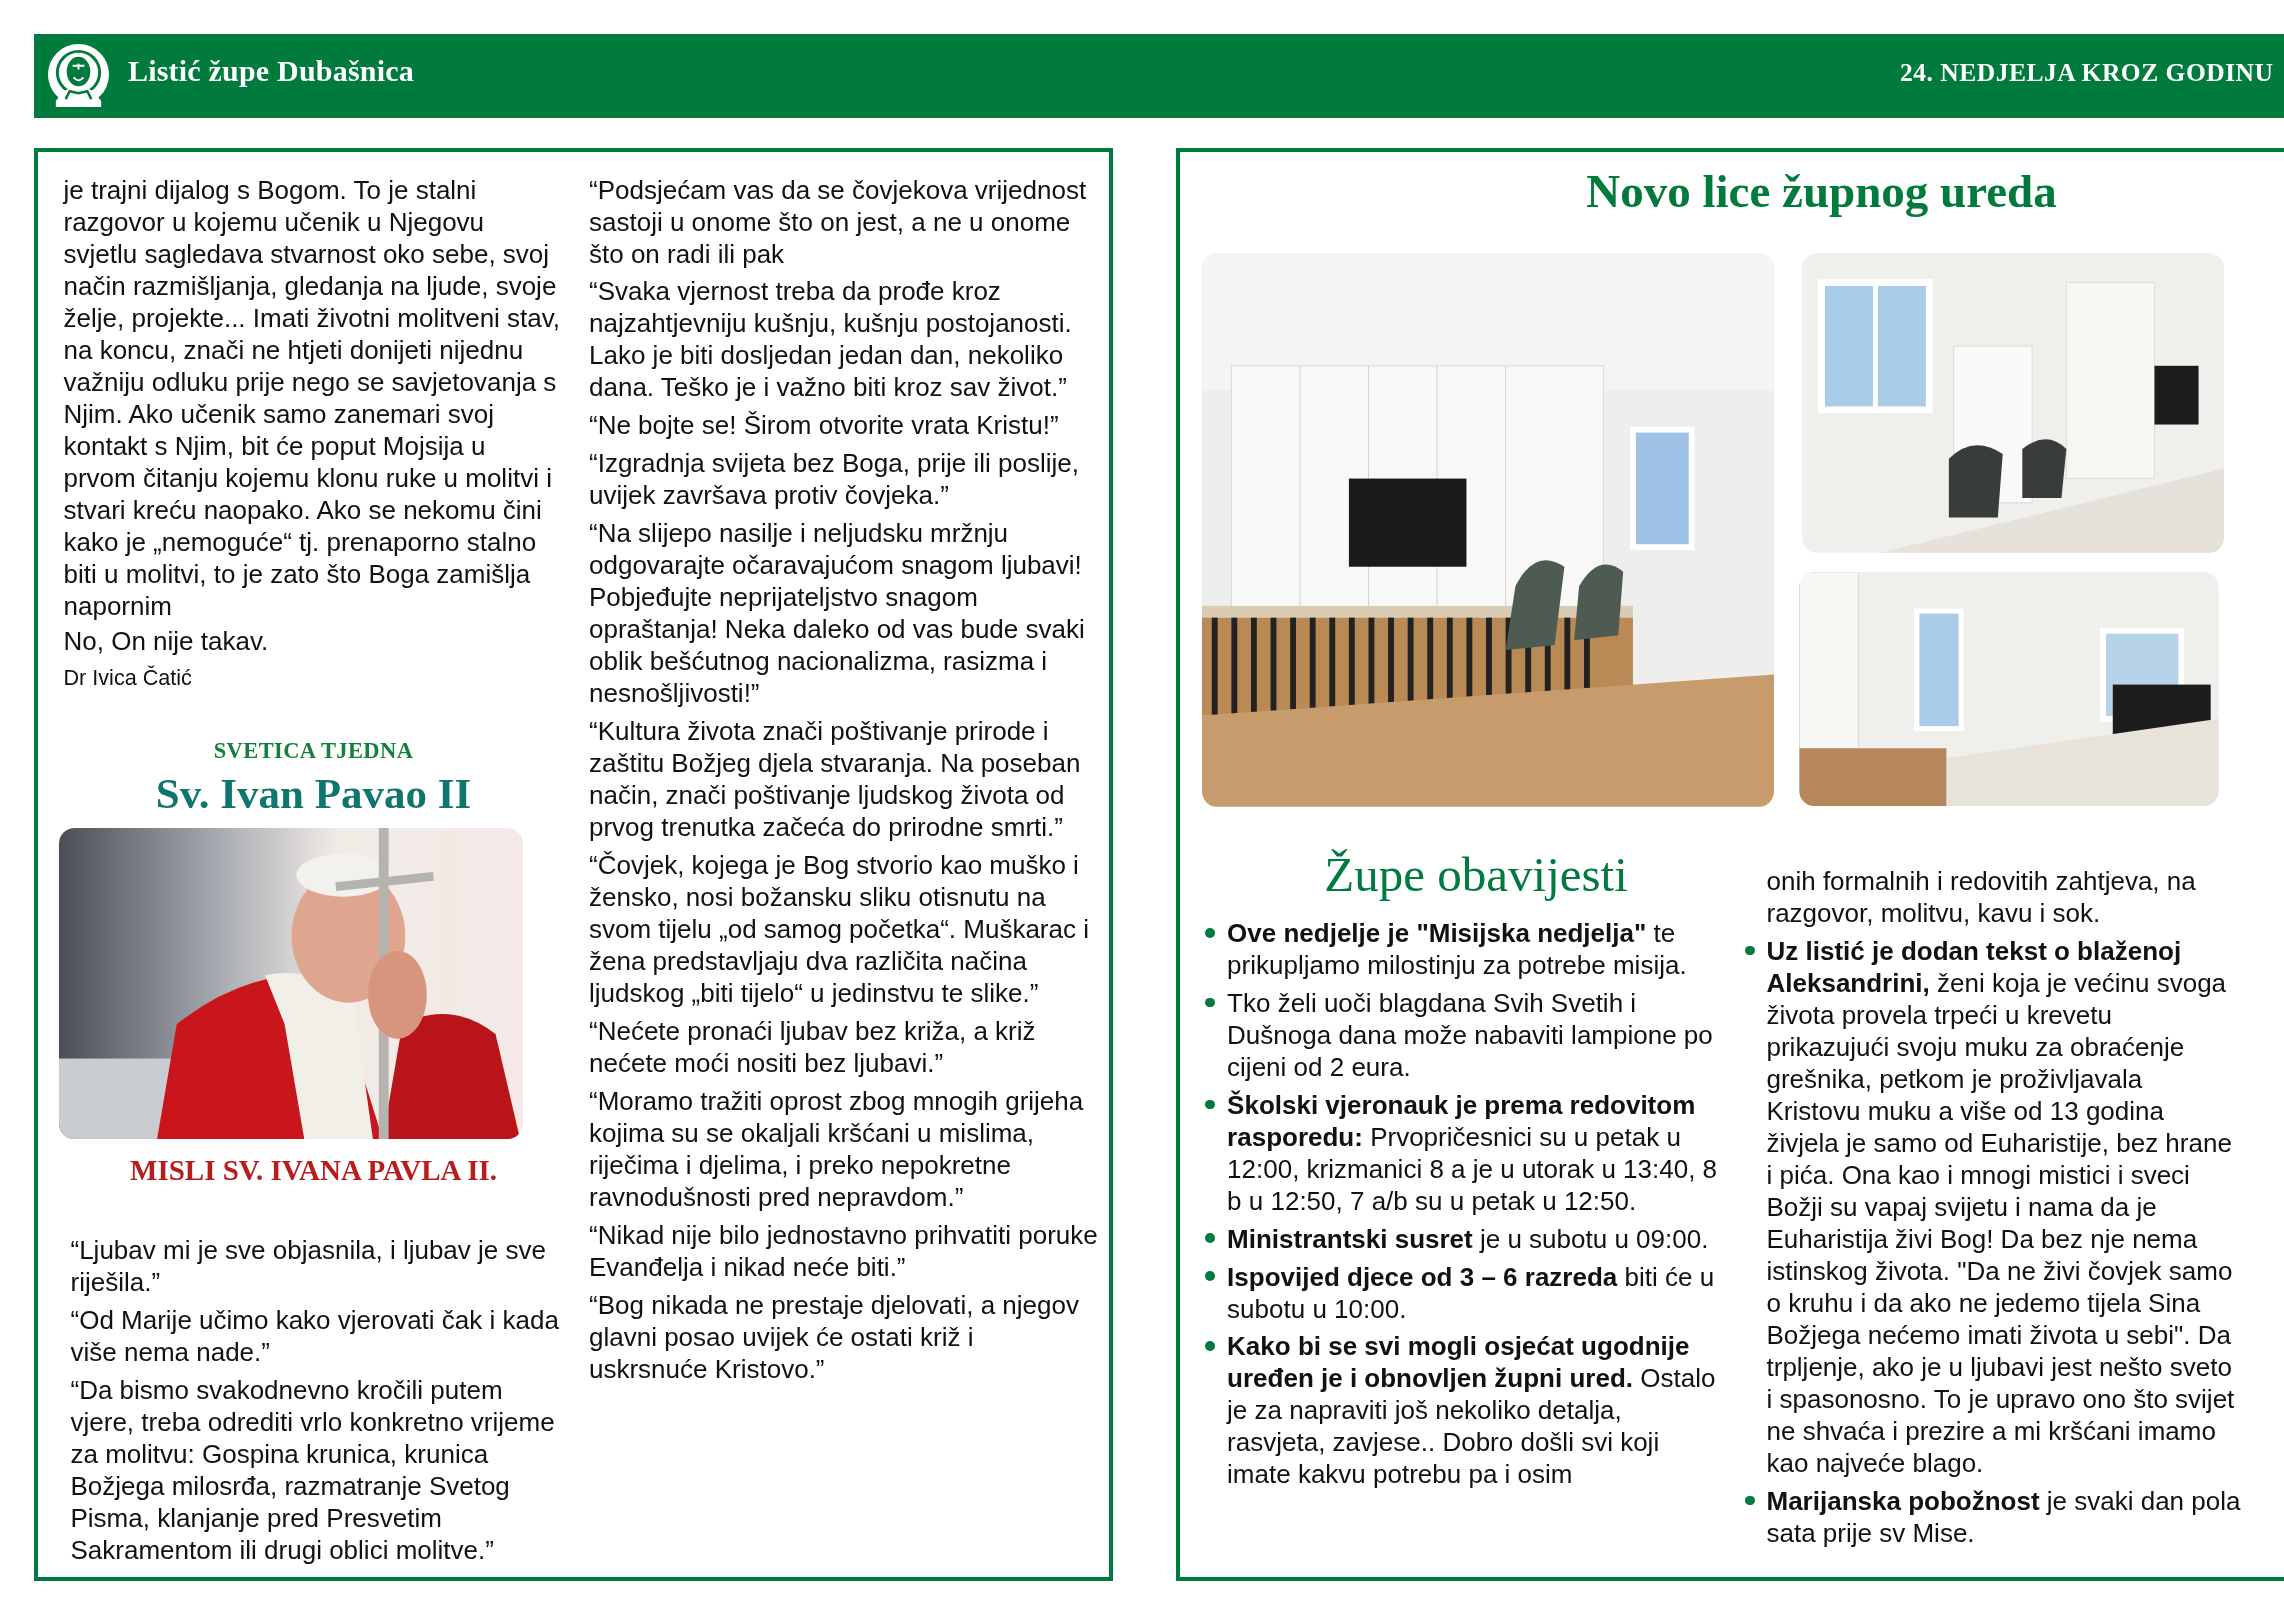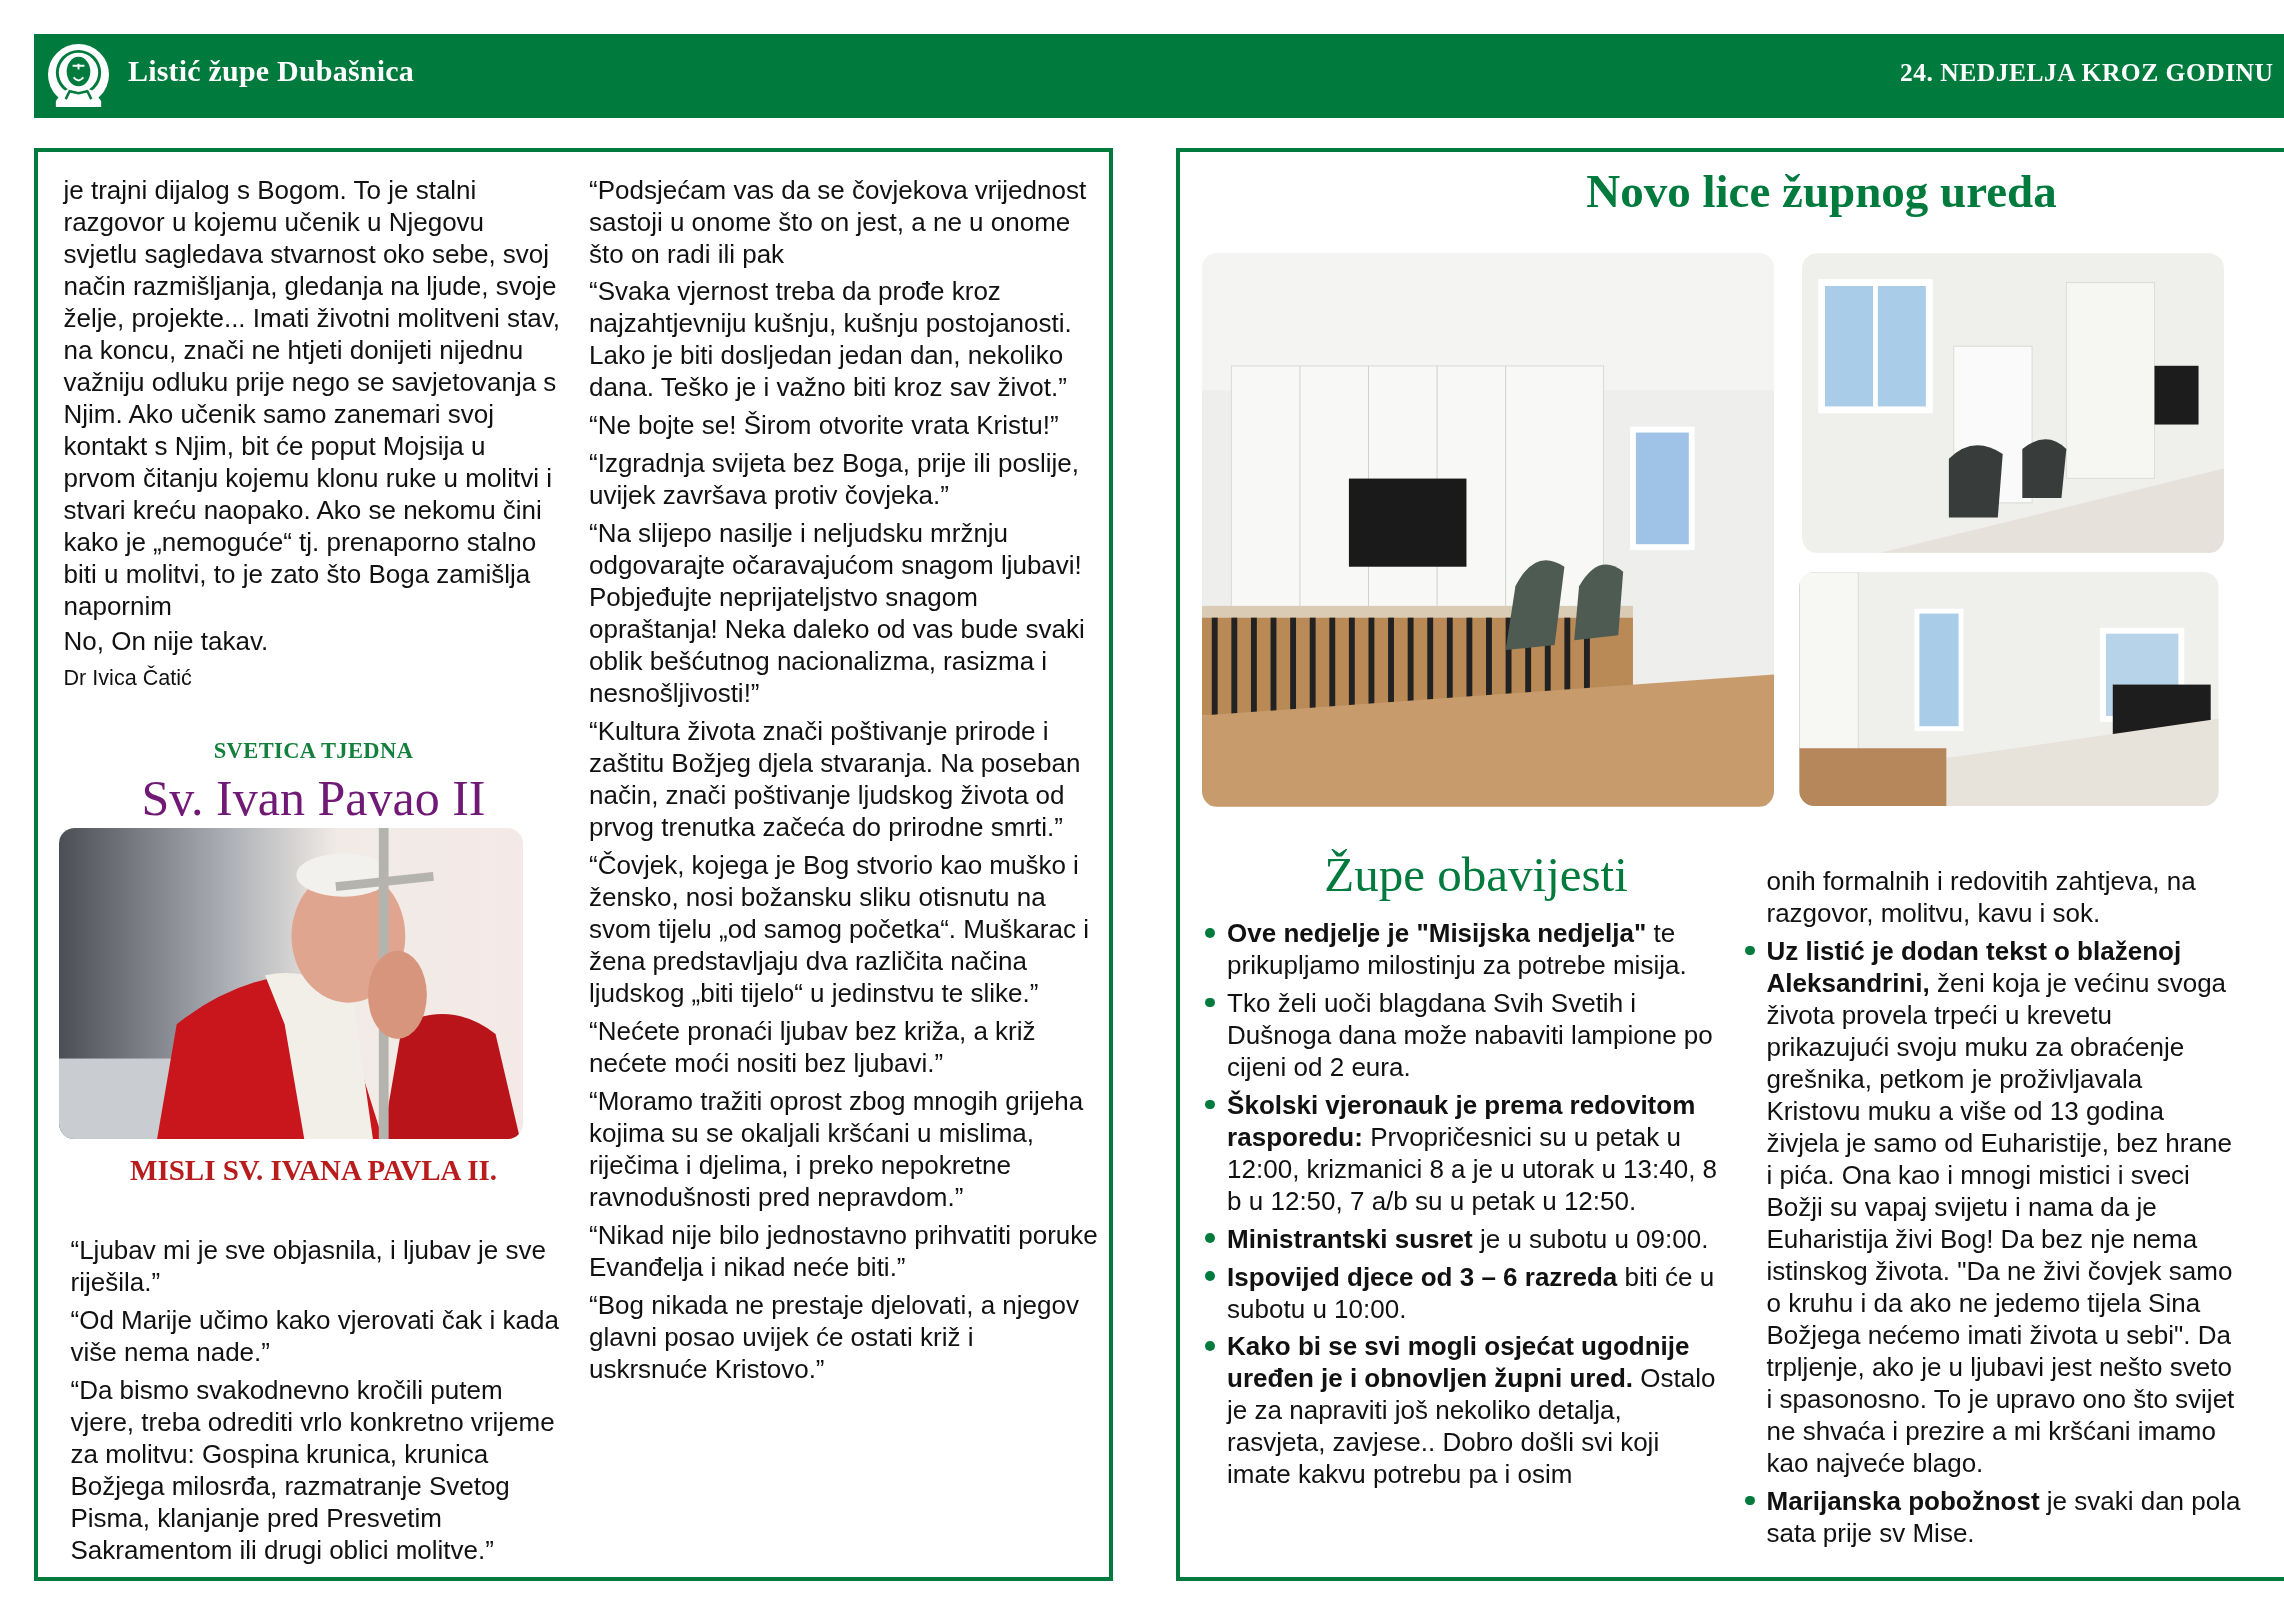--- a/index.html
+++ b/index.html
@@ -37,21 +37,21 @@
   .col-b { position: absolute; left: 551px; top: 21.6px; width: 510px; }
   .para { margin: 0 0 3.9px 0; }
   .signature { font-size: 21.6px; line-height: 29px; margin-top: 5.9px; color: #111; }
 
   .saint-kicker {
     position: absolute; left: 25.5px; top: 586px; width: 500px; text-align: center;
     color: #15803d; font-size: 22.5px; font-weight: bold; letter-spacing: 0.4px;
   }
   .saint-name {
     position: absolute; left: 25.5px; top: 617px; width: 500px; text-align: center;
-    color: #701a75; font-size: 50px; font-weight: normal;
+    color: #0f766e; font-size: 43px; font-weight: bold;
   }
   .saint-photo {
     position: absolute; left: 20.6px; top: 676px; width: 464px; height: 311px;
     border-radius: 15.7px; overflow: hidden;
   }
   .thoughts-title {
     position: absolute; left: 25.5px; top: 1002px; width: 500px; text-align: center;
     color: #b91c1c; font-size: 29px; font-weight: bold;
   }
   .thoughts-list { position: absolute; left: 25.5px; top: 1082px; width: 500px; margin-left: 7px; }

